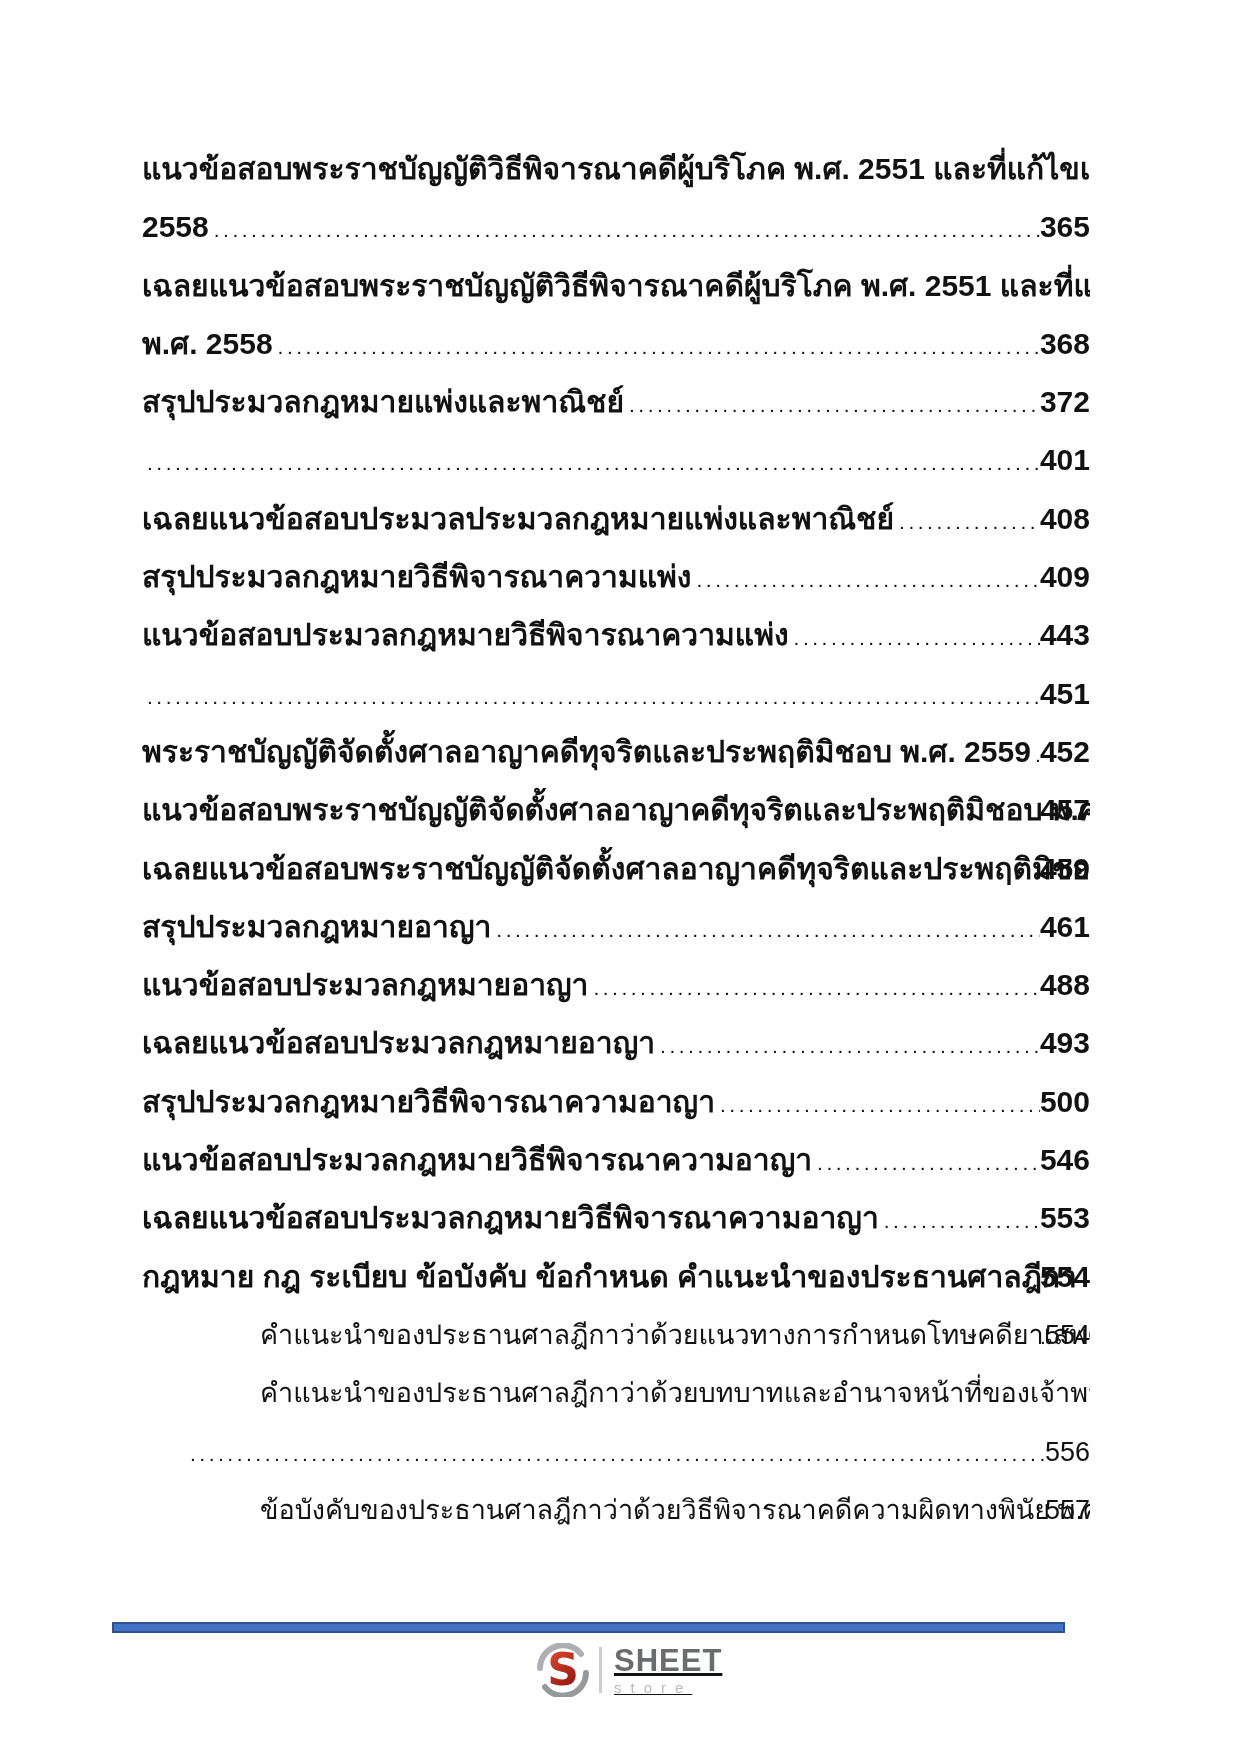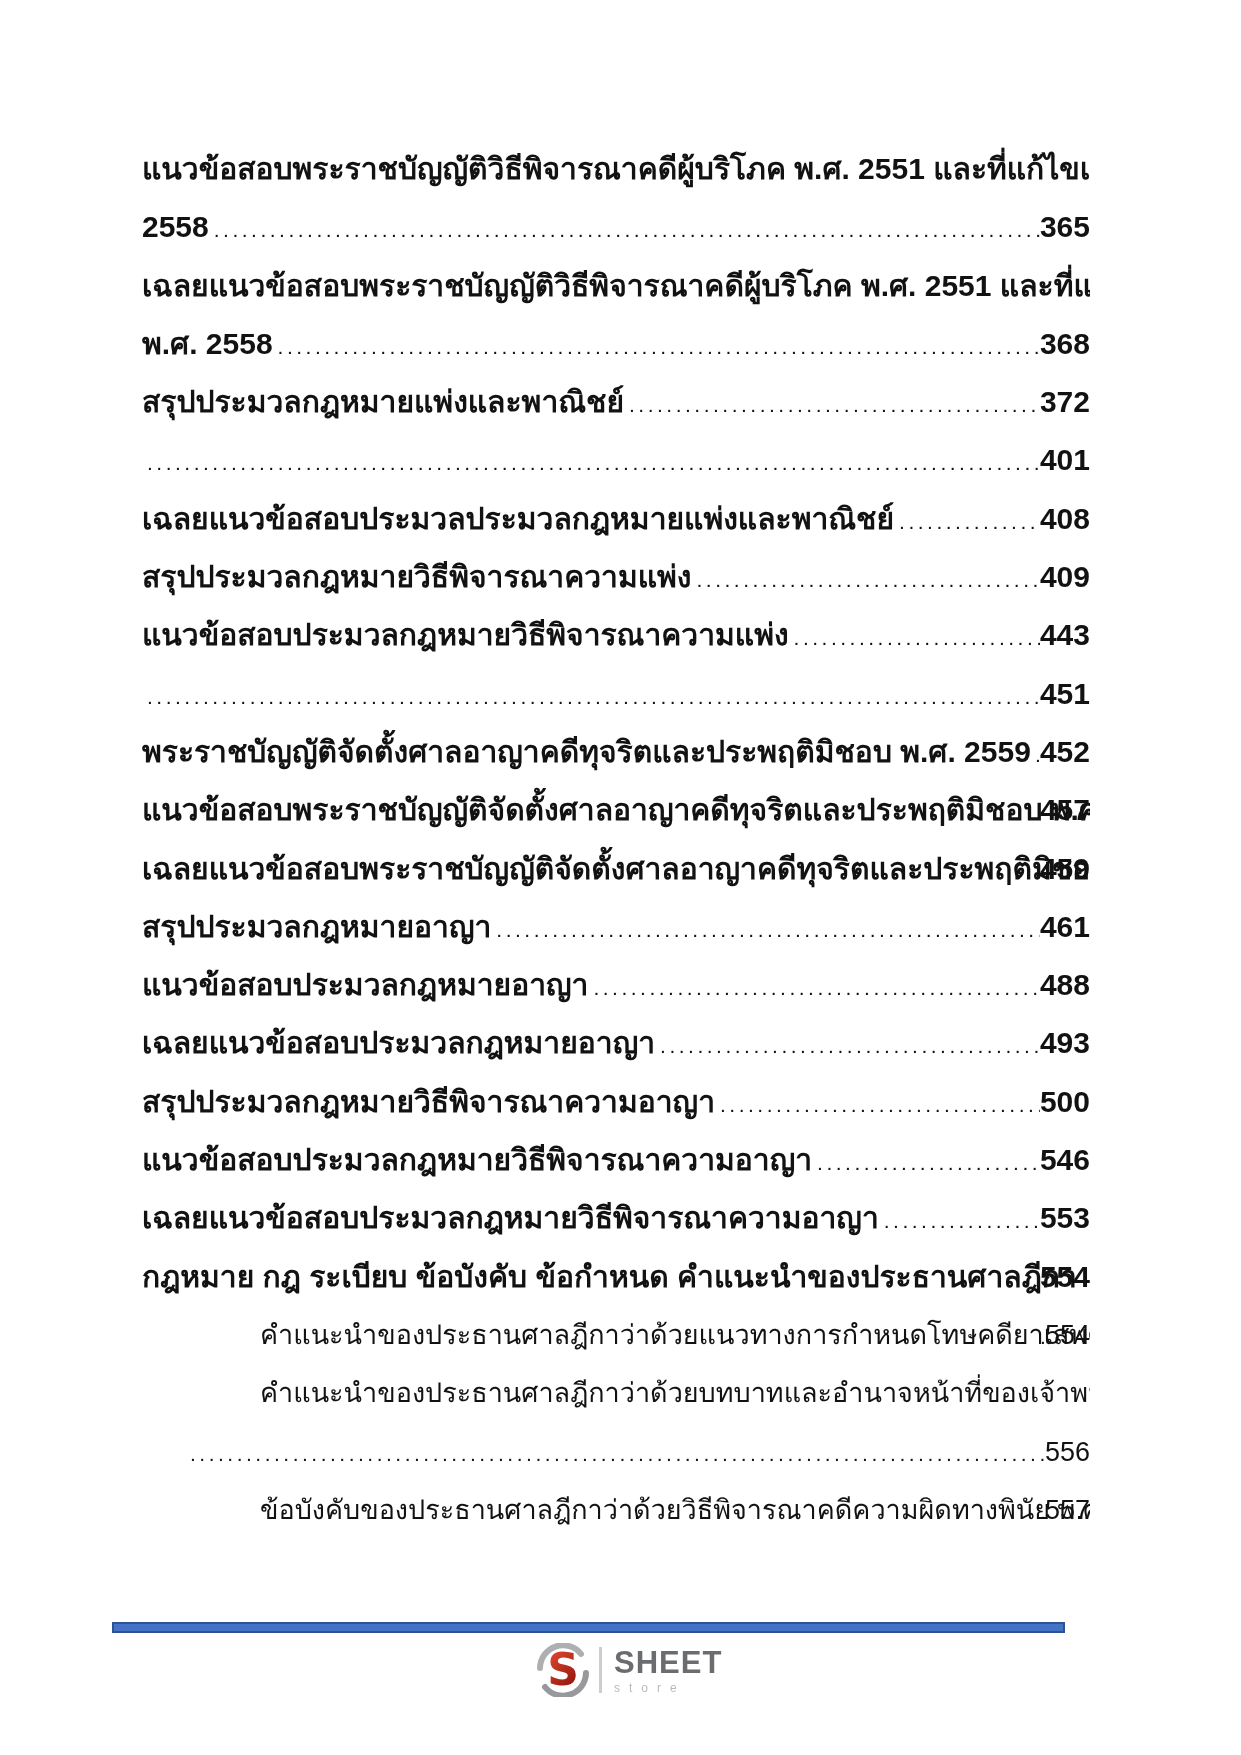--- a/index.html
+++ b/index.html
@@ -60,30 +60,30 @@
     display: flex;
     align-items: center;
     height: 58px;
   }
   .logo svg { width: 54px; height: 54px; display: block; }
   .logo-divider {
     width: 3px; height: 46px;
     background: #cbcdcf;
     margin: 0 12px 0 9px;
   }
-  .logo-text { display: flex; flex-direction: column; justify-content: center; }
+  .logo-text { display: flex; flex-direction: column; justify-content: center; text-decoration: underline; }
   .logo-title {
     font-size: 31px;
     font-weight: 700;
     letter-spacing: 1px;
     line-height: 1;
     color: #6A6C6F;
   }
   .logo-subtitle {
-    font-size: 12px;
+    font-size: 15px;
     letter-spacing: 9px;
     line-height: 1;
     margin-top: 4px;
     color: #B8BABC;
   }
 </style>
 </head>
 <body>
 
 <main class="toc">

